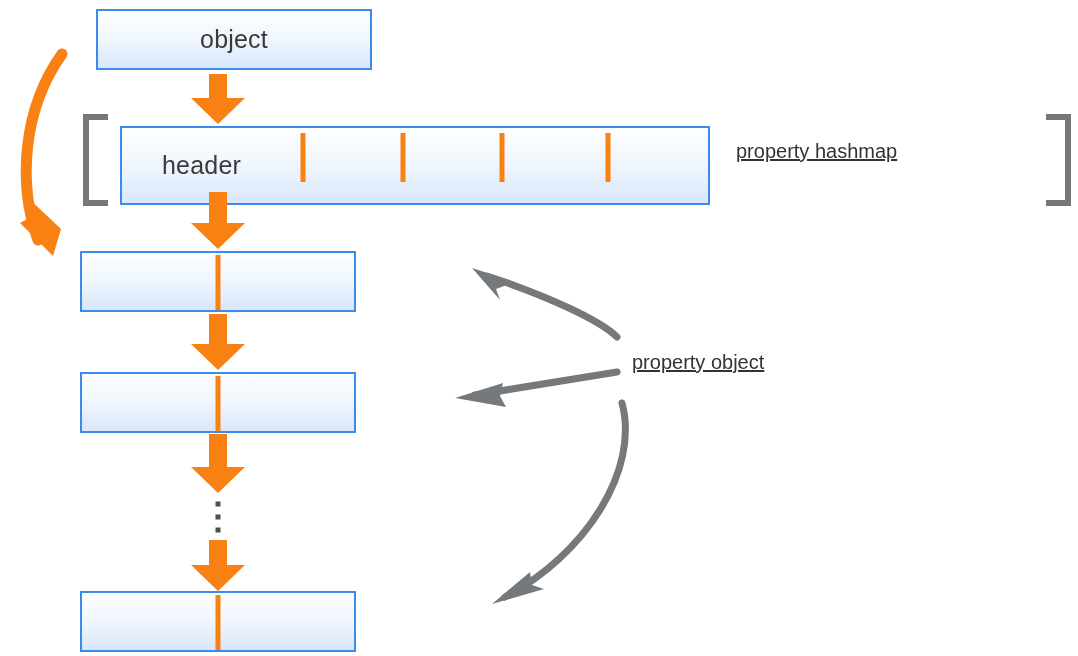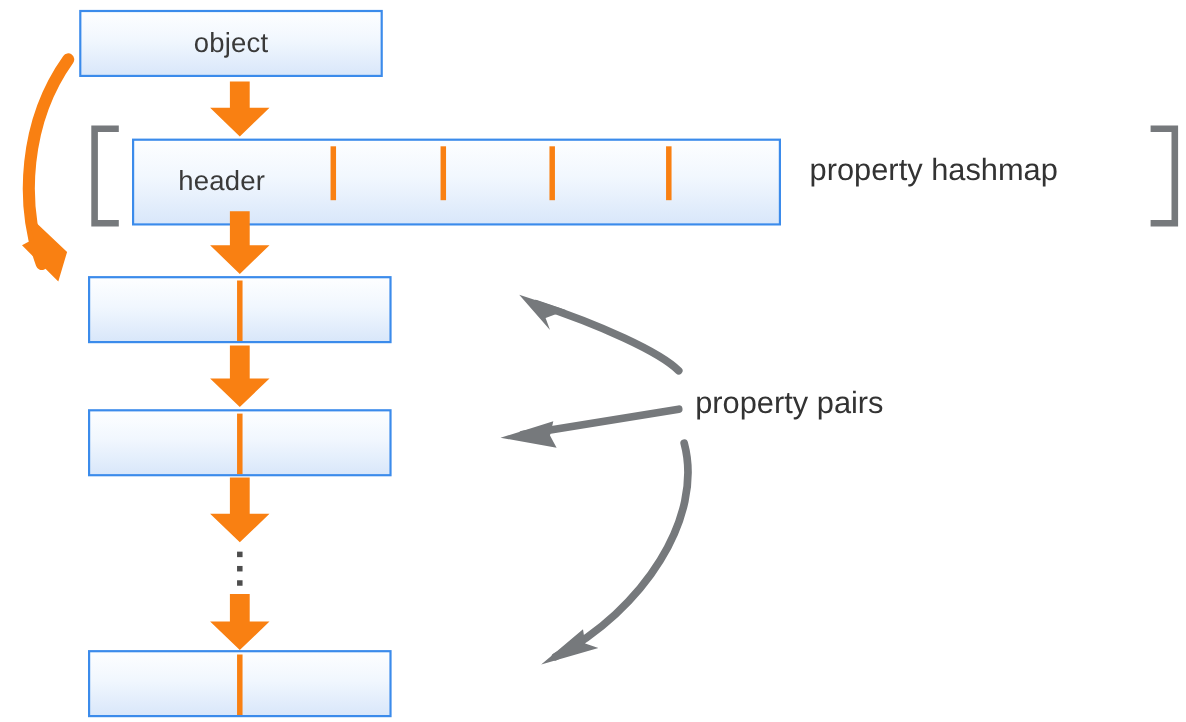--- a/index.html
+++ b/index.html
@@ -38,42 +38,43 @@
   }
   .box.header-box {
     justify-content: flex-start;
   }
   .box.header-box .box-label {
     margin-left: 40px;
   }
   
   .free-text {
     position: absolute;
-    font-size: 28px;
+    font-size: 20px;
     color: #333333;
     white-space: nowrap;
     line-height: 1;
+    text-decoration: underline;
   }
   
   .overlay {
     position: absolute;
     left: 0;
     top: 0;
     width: 1078px;
     height: 656px;
     pointer-events: none;
   }
   .overlay * { pointer-events: none; }
 </style>
 </head>
 <body>
 
 <div id="diagram-root" style="width: 1078px; height: 656px; background: rgb(255, 255, 255);">
 
-  <div class="box" id="box-object" style="left: 72px; top: 9px; width: 276px; height: 61px; border-color: rgb(59, 139, 235); background: linear-gradient(rgb(253, 254, 255) 0%, rgb(241, 247, 254) 45%, rgb(217, 231, 250) 100%);">
+  <div class="box" id="box-object" style="left: 96px; top: 9px; width: 276px; height: 61px; border-color: rgb(59, 139, 235); background: linear-gradient(rgb(253, 254, 255) 0%, rgb(241, 247, 254) 45%, rgb(217, 231, 250) 100%);">
     <span class="box-label">object</span>
   </div>
 
   <div class="box header-box" id="box-header" style="left: 120px; top: 126px; width: 590px; height: 79px; border-color: rgb(59, 139, 235); background: linear-gradient(rgb(253, 254, 255) 0%, rgb(241, 247, 254) 45%, rgb(217, 231, 250) 100%);">
     <span class="box-label">header</span>
   </div>
 
   <div class="box" id="box-pair-1" style="left: 80px; top: 251px; width: 276px; height: 61px; border-color: rgb(59, 139, 235); background: linear-gradient(rgb(253, 254, 255) 0%, rgb(241, 247, 254) 45%, rgb(217, 231, 250) 100%);">
     <span class="box-label"></span>
   </div>
@@ -81,21 +82,21 @@
   <div class="box" id="box-pair-2" style="left: 80px; top: 372px; width: 276px; height: 61px; border-color: rgb(59, 139, 235); background: linear-gradient(rgb(253, 254, 255) 0%, rgb(241, 247, 254) 45%, rgb(217, 231, 250) 100%);">
     <span class="box-label"></span>
   </div>
 
   <div class="box" id="box-pair-last" style="left: 80px; top: 591px; width: 276px; height: 61px; border-color: rgb(59, 139, 235); background: linear-gradient(rgb(253, 254, 255) 0%, rgb(241, 247, 254) 45%, rgb(217, 231, 250) 100%);">
     <span class="box-label"></span>
   </div>
 
   <div class="free-text" id="label-property-hashmap" style="left: 736px; top: 141px; color: rgb(51, 51, 51);">property hashmap</div>
 
-  <div class="free-text" id="label-property-pairs" style="left: 632px; top: 352px; color: rgb(51, 51, 51);">property pairs</div>
+  <div class="free-text" id="label-property-pairs" style="left: 632px; top: 352px; color: rgb(51, 51, 51);">property object</div>
 
   <svg class="overlay" id="overlay-svg" viewBox="0 0 1078 656" xmlns="http://www.w3.org/2000/svg">
       <line x1="303" y1="133" x2="303" y2="182" stroke="#f98012" stroke-width="5" stroke-linecap="butt"></line>
       <line x1="403" y1="133" x2="403" y2="182" stroke="#f98012" stroke-width="5" stroke-linecap="butt"></line>
       <line x1="502" y1="133" x2="502" y2="182" stroke="#f98012" stroke-width="5" stroke-linecap="butt"></line>
       <line x1="608" y1="133" x2="608" y2="182" stroke="#f98012" stroke-width="5" stroke-linecap="butt"></line>
       <line x1="218" y1="255" x2="218" y2="310" stroke="#f98012" stroke-width="5" stroke-linecap="butt"></line>
       <line x1="218" y1="376" x2="218" y2="431" stroke="#f98012" stroke-width="5" stroke-linecap="butt"></line>
       <line x1="218" y1="595" x2="218" y2="650" stroke="#f98012" stroke-width="5" stroke-linecap="butt"></line>
       <path d="M 209 74 L 227 74 L 227 98 L 245 98 L 218 124 L 191 98 L 209 98 Z" fill="#f98012"></path>

